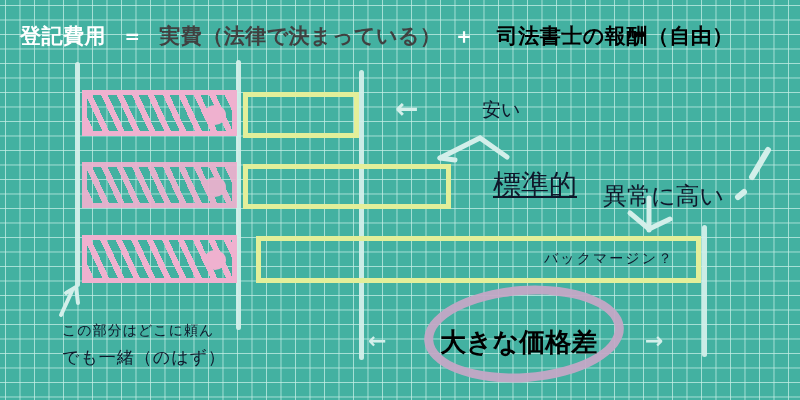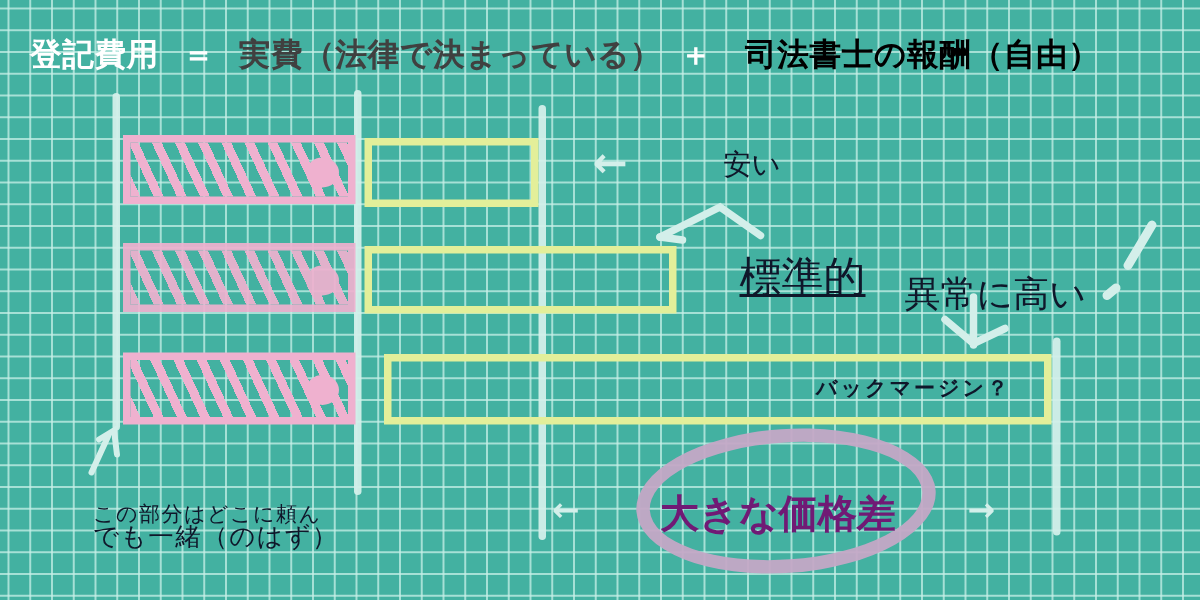--- a/index.html
+++ b/index.html
@@ -62,25 +62,25 @@
 <svg class="abs" style="left:730px;top:145px;" width="45" height="60">
   <path d="M38 5 L22 32" stroke="#d3efea" stroke-width="6" stroke-linecap="round"></path>
   <path d="M14 47 L8 52" stroke="#d3efea" stroke-width="6" stroke-linecap="round"></path>
 </svg>
 
 <svg class="abs" style="left:620px;top:195px;" width="60" height="40">
   <path d="M29 3 L29 35" stroke="#d3efea" stroke-width="5" stroke-linecap="round"></path>
   <path d="M10 18 L29 34 L50 24" stroke="#d3efea" stroke-width="5" fill="none" stroke-linecap="round"></path>
 </svg>
 
-<div class="label" style="left:544px;top:250px;font-size:14px;letter-spacing:2px;font-weight:bold;">バックマージン？</div>
+<div class="label" style="left:544px;top:250px;font-size:14px;letter-spacing:2px;">バックマージン？</div>
 
 <div class="ellipse" style="left:424px;top:286px;width:200px;height:96px;transform:rotate(-4deg);"></div>
 <div class="arrow" style="left:368px;top:328px;font-size:22px;font-weight:bold;">←</div>
-<div class="label" style="left:440px;top:325px;font-size:26px;font-weight:bold;color:#701a75;">大きな価格差</div>
+<div class="label" style="left:440px;top:325px;font-size:26px;font-weight:bold;color:#000000;">大きな価格差</div>
 <div class="arrow" style="left:645px;top:328px;font-size:22px;font-weight:bold;">→</div>
 
 <svg class="abs" style="left:58px;top:283px;" width="25" height="35">
   <path d="M3 32 L14 8" stroke="#d3efea" stroke-width="4" stroke-linecap="round"></path>
   <path d="M8 10 L18 4 L20 20" stroke="#d3efea" stroke-width="4" fill="none" stroke-linecap="round"></path>
 </svg>
-<div class="label" style="left:62px;top:334px;font-size:14px;letter-spacing:1px;font-family:Liberation Serif, serif;">この部分はどこに頼ん</div>
+<div class="label" style="left:62px;top:322px;font-size:14px;letter-spacing:1px;font-family:Liberation Serif, serif;">この部分はどこに頼ん</div>
 <div class="label" style="left:62px;top:346px;font-size:17px;letter-spacing:1px;">でも一緒（のはず）</div>
 
 </body></html>

